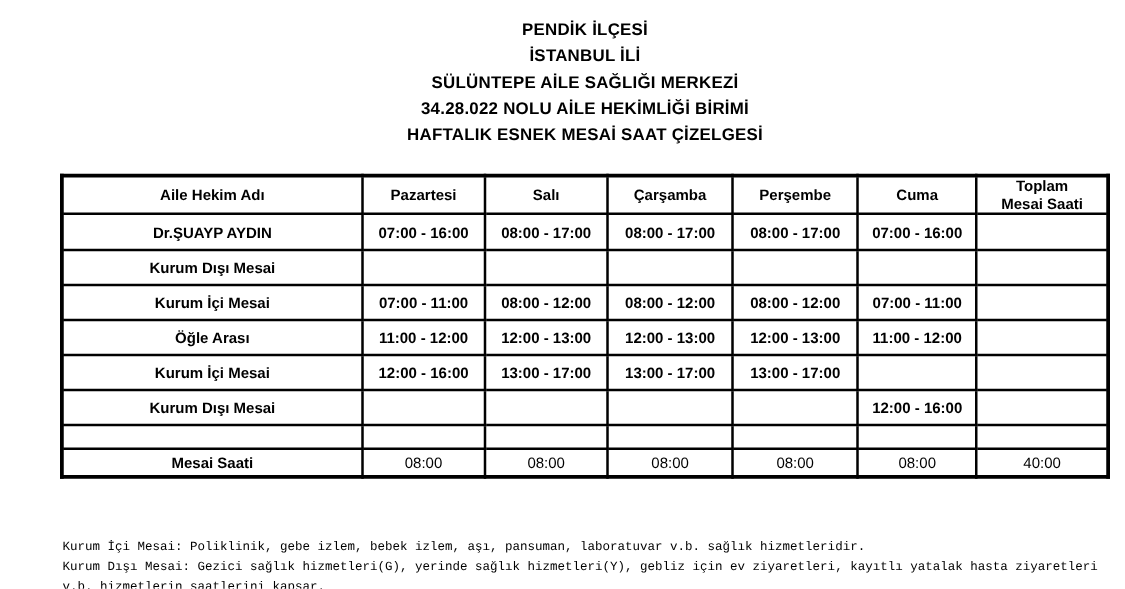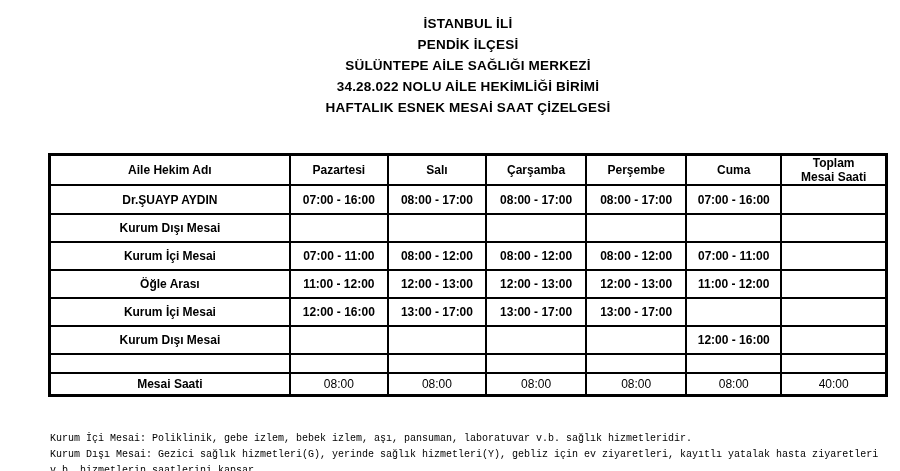--- a/index.html
+++ b/index.html
@@ -15,21 +15,20 @@
   .title-block {
     position: absolute; top: 13px; left: 48px; width: 840px;
     text-align: center; font-weight: bold; font-size: 13.5px; line-height: 21px;
     letter-spacing: 0.2px;
   }
 
   table.schedule {
     position: absolute; top: 139px; left: 48px; width: 840px;
     border-collapse: collapse; table-layout: fixed;
     border: 3px solid #000;
-    margin-top: 14px;
   }
   table.schedule th, table.schedule td {
     border: 2px solid #000;
     font-size: 12px;
     padding: 0 5px;
     text-align: center;
     vertical-align: middle;
     overflow: hidden;
   }
   table.schedule th { font-weight: bold; height: 29px; }
@@ -46,22 +45,22 @@
     position: absolute; top: 431px; left: 50px; width: 840px;
     font-size: 10px; line-height: 16px; font-weight: normal; font-family: Liberation Mono, monospace;
   }
 </style>
 </head>
 <body>
 
 <div class="page">
 
   <div class="title-block">
+    <div>PENDİK İLÇESİ</div>
     <div>İSTANBUL İLİ</div>
-    <div>PENDİK İLÇESİ</div>
     <div>SÜLÜNTEPE AİLE SAĞLIĞI MERKEZİ</div>
     <div>34.28.022 NOLU AİLE HEKİMLİĞİ BİRİMİ</div>
     <div>HAFTALIK ESNEK MESAİ SAAT ÇİZELGESİ</div>
   </div>
 
   <table class="schedule">
     <colgroup>
       <col style="width:240px">
         <col style="width:98px">
         <col style="width:98px">

